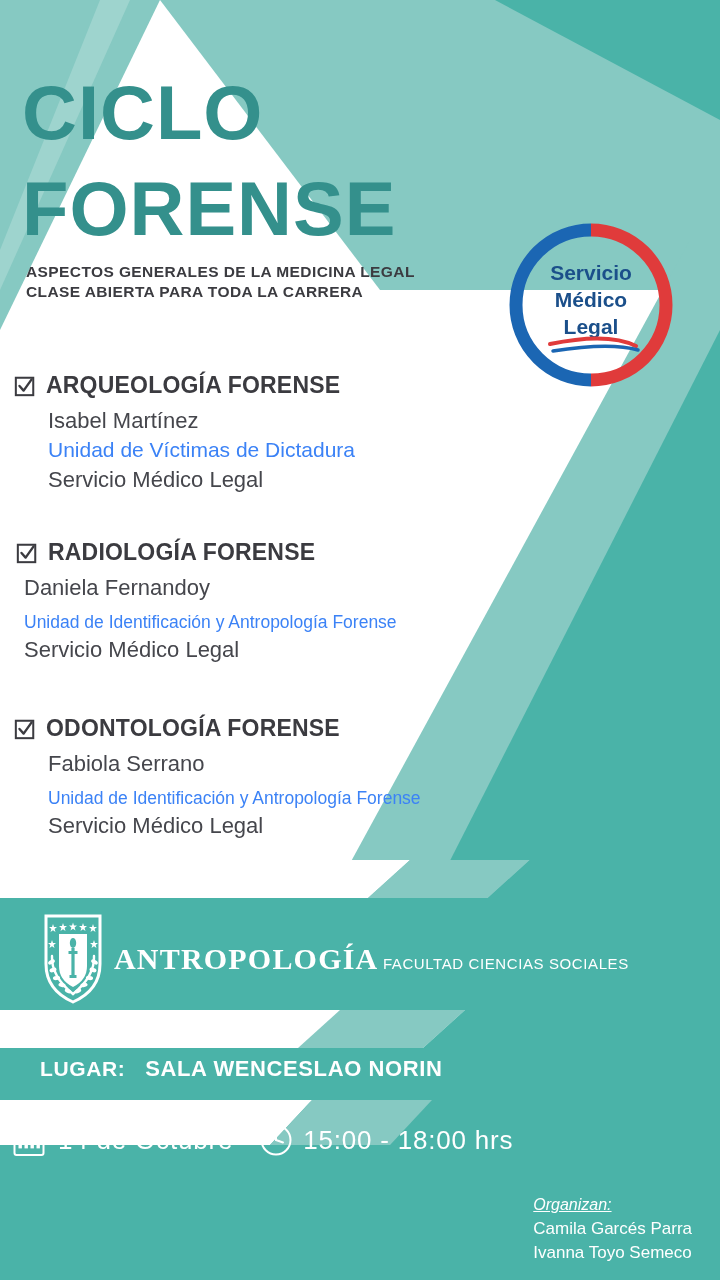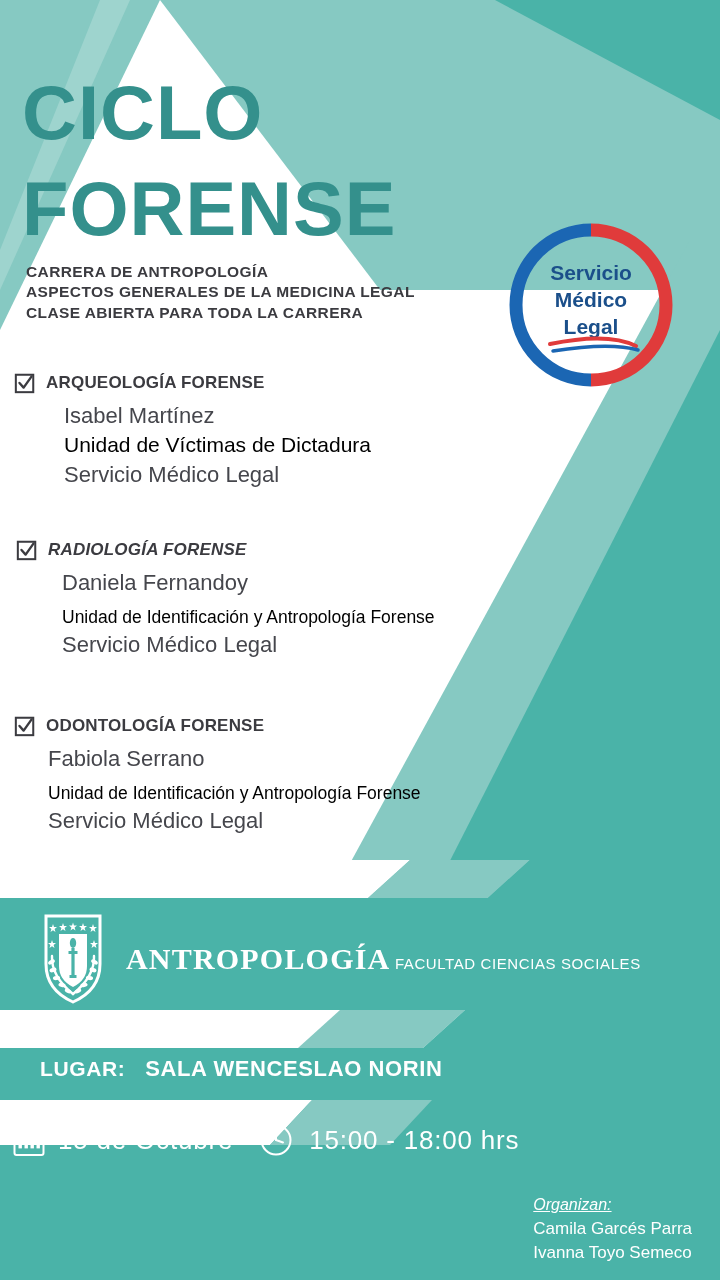--- a/index.html
+++ b/index.html
@@ -54,39 +54,39 @@
   
   .section { position:absolute; left:0; width:560px; }
   .sec1 { top:372px; }
   .sec2 { top:539px; }
   .sec3 { top:715px; }
 
   .sec-head {
     display:flex; align-items:center; gap:10px;
     padding-left:14px;
   }
-  .sec2 .sec-head { padding-left:16px;font-style:italic; }
+  .sec2 .sec-head { padding-left:16px; }
   .sec-head .cb { flex:0 0 auto; width:22px; height:22px; }
   .sec-head .cb svg { display:block; }
   .sec-title {
-    font-size:17px; font-weight:bold; color:#3b3b40;
+    font-size:23px; font-weight:bold; color:#3b3b40;
     letter-spacing:0.2px; white-space:nowrap;
   }
-  .sec-body { padding-left:64px; margin-top:7px; }
-  .sec2 .sec-body { padding-left:62px; }
+  .sec-body { padding-left:48px; margin-top:7px; }
+  .sec2 .sec-body { padding-left:24px; }
   .sec3 .sec-body { padding-left:48px; }
   .sec-body .name { font-size:22px; color:#45464c; line-height:1.37; white-space:nowrap; }
-  .sec-body .unit { font-size:21px; color:#000000; line-height:1.37; white-space:nowrap; }
+  .sec-body .unit { font-size:21px; color:#3b82f6; line-height:1.37; white-space:nowrap; }
   .sec-body .unit.small { font-size:17.5px;margin-top:8px; }
   .sec-body .org  { font-size:22px; color:#45464c; line-height:1.37; white-space:nowrap; }
 
   
   .anthro {
     position:absolute; left:40px; top:912px;
-    display:flex; align-items:center; gap:20px;
+    display:flex; align-items:center; gap:8px;
   }
   .anthro .crest { width:66px; height:92px; }
   .anthro .crest svg { display:block; }
   .anthro .words { padding-top:2px; }
   .anthro .w1 {
     font-family:"Liberation Serif", serif;
     font-size:30px; font-weight:bold; color:#ffffff;
     letter-spacing:1.2px; line-height:1;
   }
   .anthro .rule { height:1.5px; background:#ffffff; margin:6px 0 5px 0; width:100%; }
@@ -107,21 +107,21 @@
   
   .when {
     position:absolute; left:12px; top:1122px;
     display:flex; align-items:center; gap:12px;
     color:#ffffff;
   }
   .when .ic { flex:0 0 auto; }
   .when .ic svg { display:block; }
   .when .date { font-size:26px; letter-spacing:0.8px; white-space:nowrap; }
   .when .time { font-size:26px; letter-spacing:0.8px; white-space:nowrap; margin-left:2px; }
-  .when .clock-wrap { margin-left:14px; display:flex; align-items:center; gap:14px; }
+  .when .clock-wrap { margin-left:14px; display:flex; align-items:center; gap:8px; }
 
   
   .organizers {
     position:absolute; right:28px; top:1194px;
     text-align:left; color:#ffffff;
     line-height:1.42;
   }
   .organizers .head { font-size:16px; text-decoration:underline;font-style:italic; }
   .organizers .nm   { font-size:17px; white-space:nowrap; }
 </style>
@@ -171,21 +171,20 @@
   </div>
 
   <div class="content">
 
     <div class="headline">
       <span class="line line1">CICLO</span>
       <span class="line line2">FORENSE</span>
     </div>
 
     <div class="subtitle">
-      <div>CARRERA DE ANTROPOLOGÍA</div>
       <div>ASPECTOS GENERALES DE LA MEDICINA LEGAL</div>
       <div>CLASE ABIERTA PARA TODA LA CARRERA</div>
     </div>
 
     <div class="sml-logo">
       <svg viewBox="0 0 166 166" xmlns="http://www.w3.org/2000/svg">
 
         <path d="M 83 8 A 75 75 0 0 0 83 158" fill="none" stroke="#1B66B3" stroke-width="13"></path>
 
         <path d="M 83 8 A 75 75 0 0 1 83 158" fill="none" stroke="#E03B3B" stroke-width="13"></path>
@@ -316,21 +315,21 @@
             <rect x="12.5" y="17" width="3.4" height="3.4"></rect>
             <rect x="18.5" y="17" width="3.4" height="3.4"></rect>
             <rect x="24.5" y="17" width="3.4" height="3.4"></rect>
             <rect x="6.5" y="23" width="3.4" height="3.4"></rect>
             <rect x="12.5" y="23" width="3.4" height="3.4"></rect>
             <rect x="18.5" y="23" width="3.4" height="3.4"></rect>
             <rect x="24.5" y="23" width="3.4" height="3.4"></rect>
           </g>
         </svg>
       </span>
-      <span class="date">15 de Octubre</span>
+      <span class="date">14 de Octubre</span>
       <span class="clock-wrap">
         <span class="ic">
           <svg width="34" height="34" viewBox="0 0 34 34" xmlns="http://www.w3.org/2000/svg">
             <circle cx="17" cy="17" r="14.5" fill="none" stroke="#ffffff" stroke-width="2"></circle>
             <line x1="17" y1="17" x2="17" y2="7.5" stroke="#ffffff" stroke-width="2" stroke-linecap="round"></line>
             <line x1="17" y1="17" x2="24" y2="19.5" stroke="#ffffff" stroke-width="2" stroke-linecap="round"></line>
           </svg>
         </span>
         <span class="time">15:00 - 18:00 hrs</span>
       </span>

